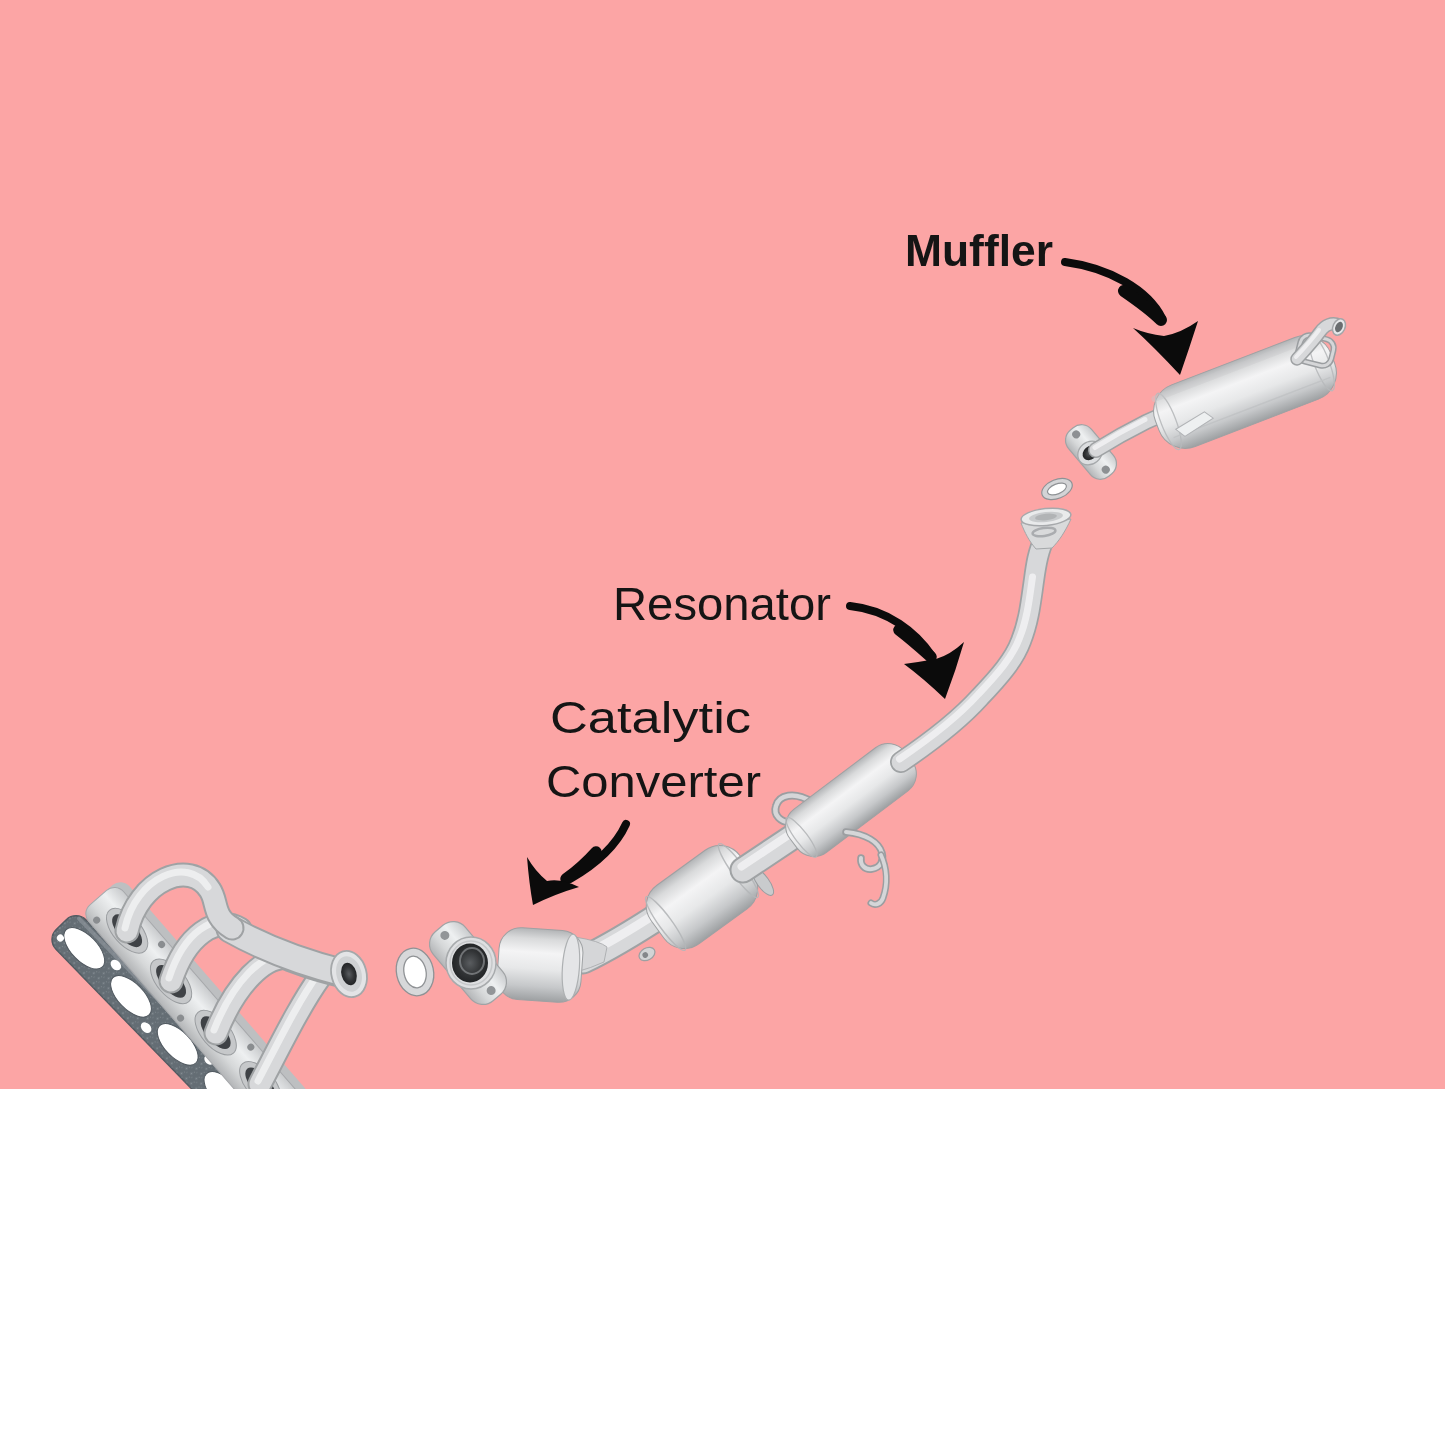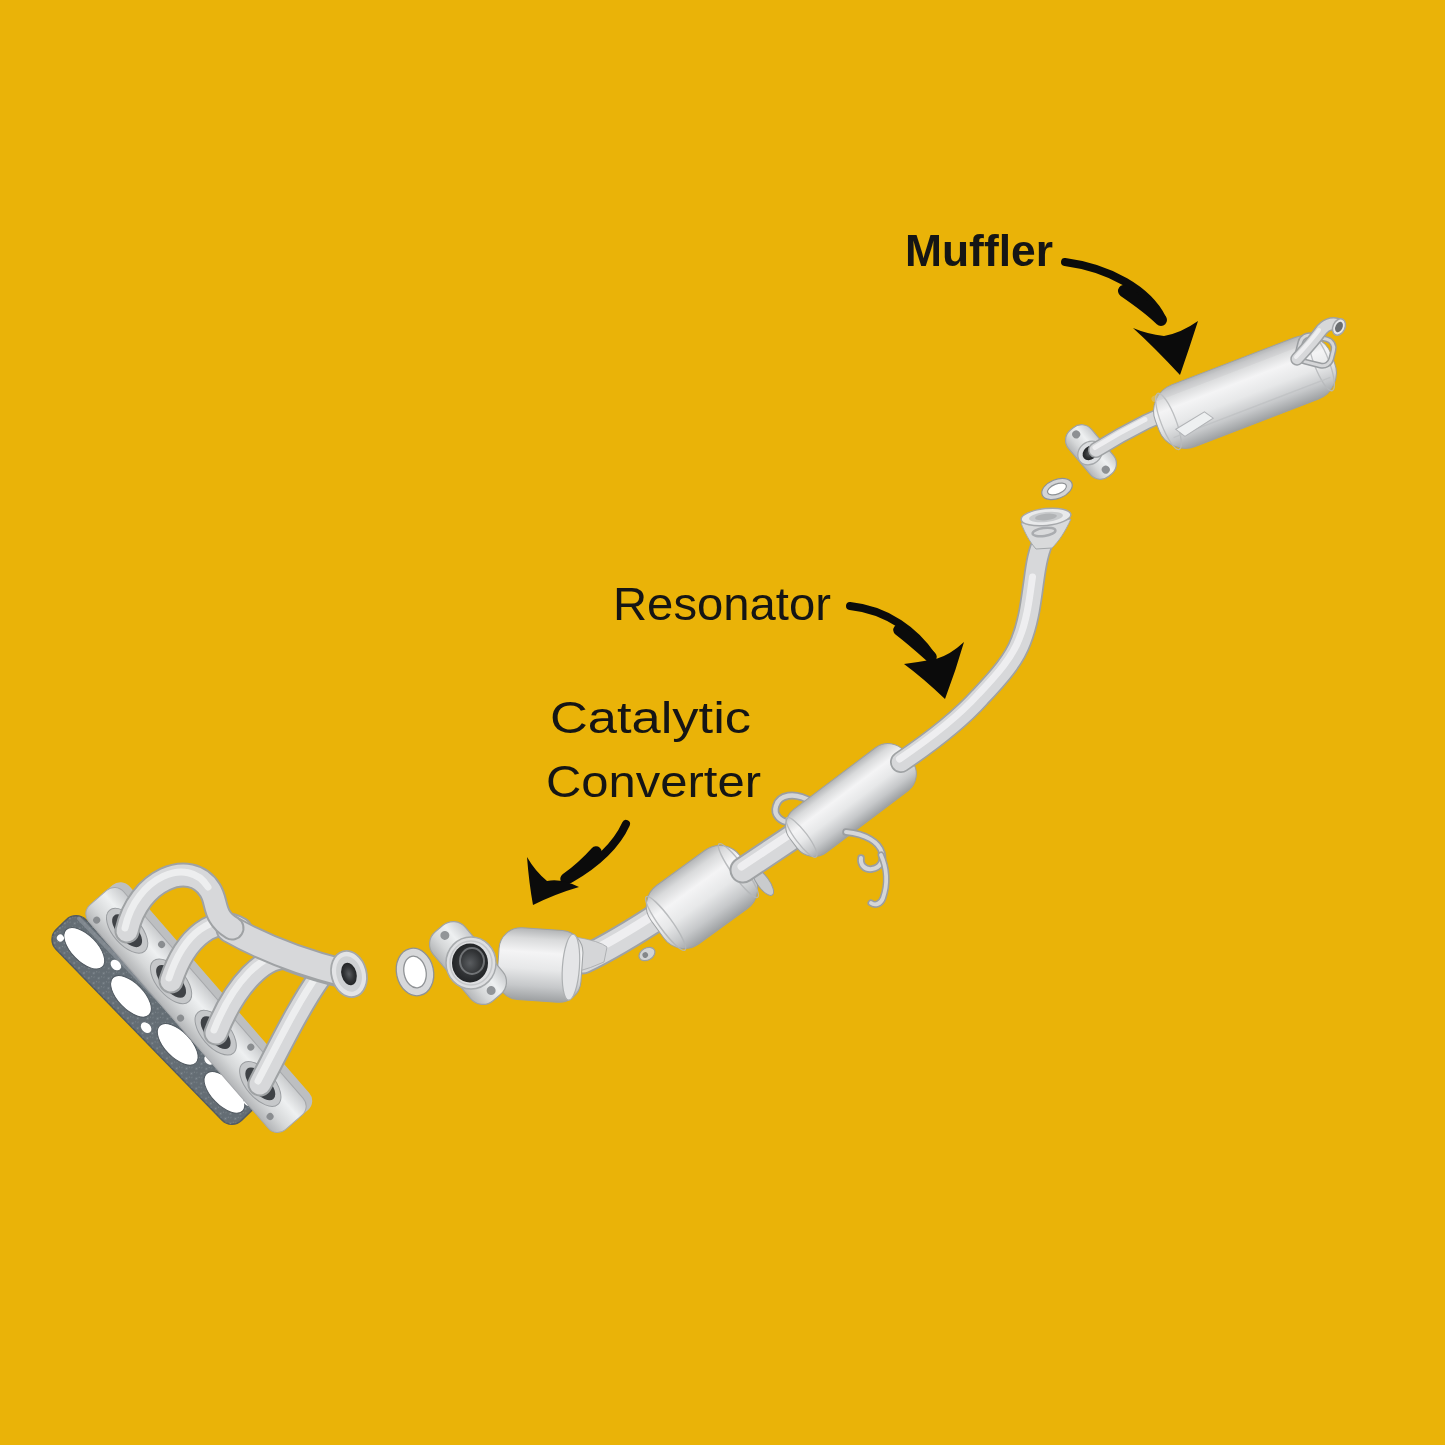--- a/index.html
+++ b/index.html
@@ -1,16 +1,16 @@
 <!DOCTYPE html>
 <html><head>
 <meta charset="utf-8">
 <style>
   html,body{margin:0;padding:0;background:#ffffff;}
-  .stage{position:relative;width:1445px;height:1445px;background:#eab308;overflow:hidden;text-align:center;}
+  .stage{position:relative;width:1445px;height:1089px;background:#fca5a5;overflow:hidden;text-align:center;}
   svg{display:block;}
   .lbl{font-family:"Liberation Sans","DejaVu Sans",sans-serif;}
   .lbl-bold{font-weight:700;}
   .lbl-reg{font-weight:400;}
 </style>
 </head>
 <body>
 
 <div class="stage">
 <svg width="1445" height="1445" viewBox="0 0 1445 1445" xmlns="http://www.w3.org/2000/svg">

